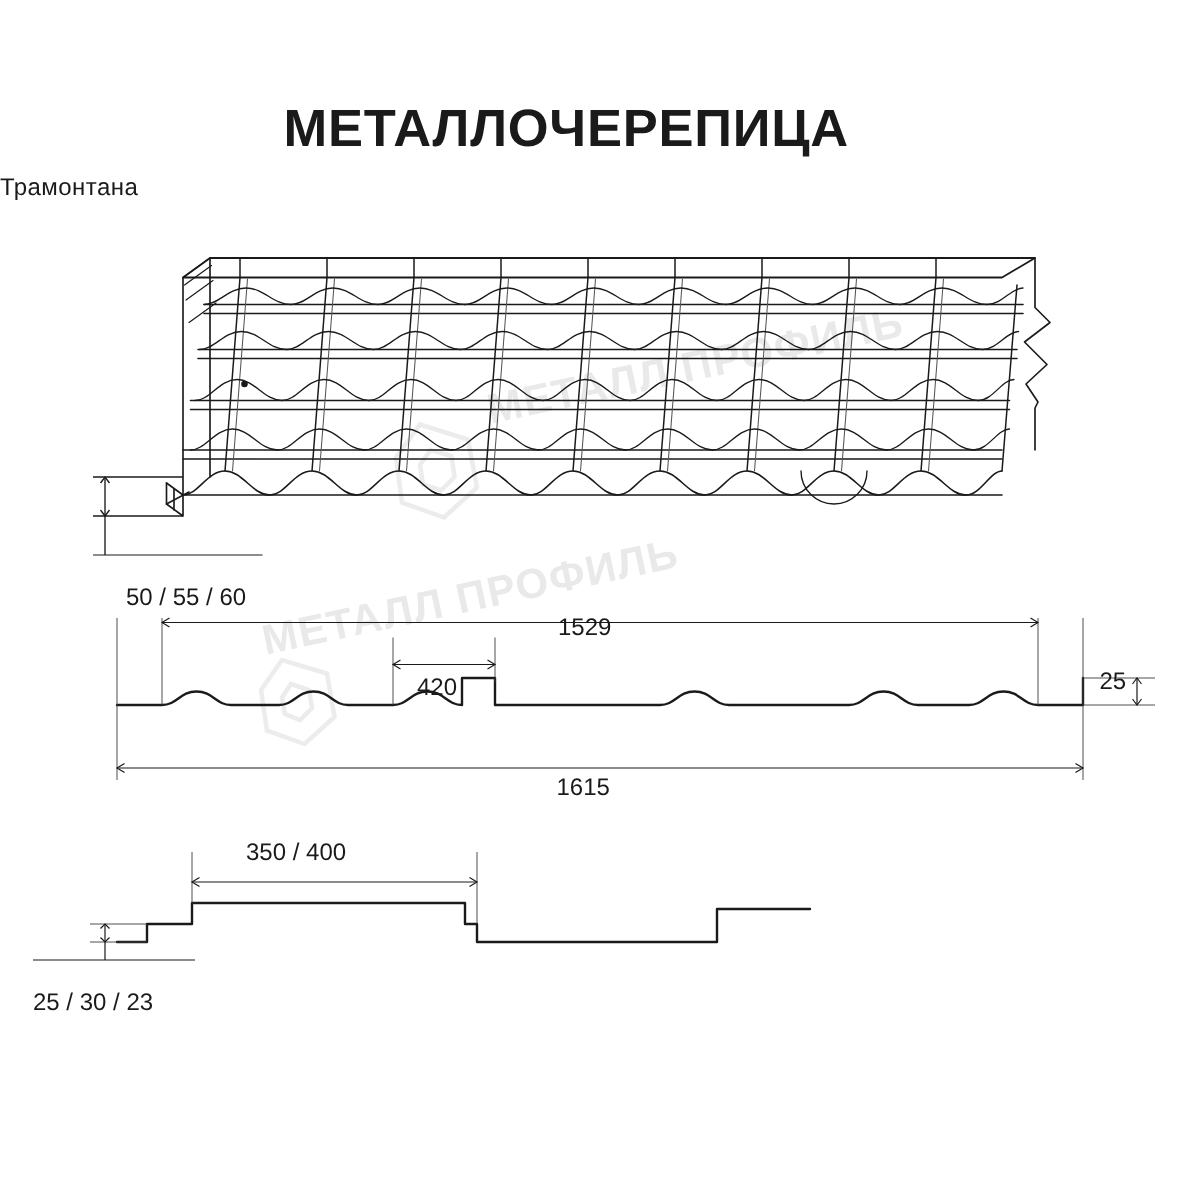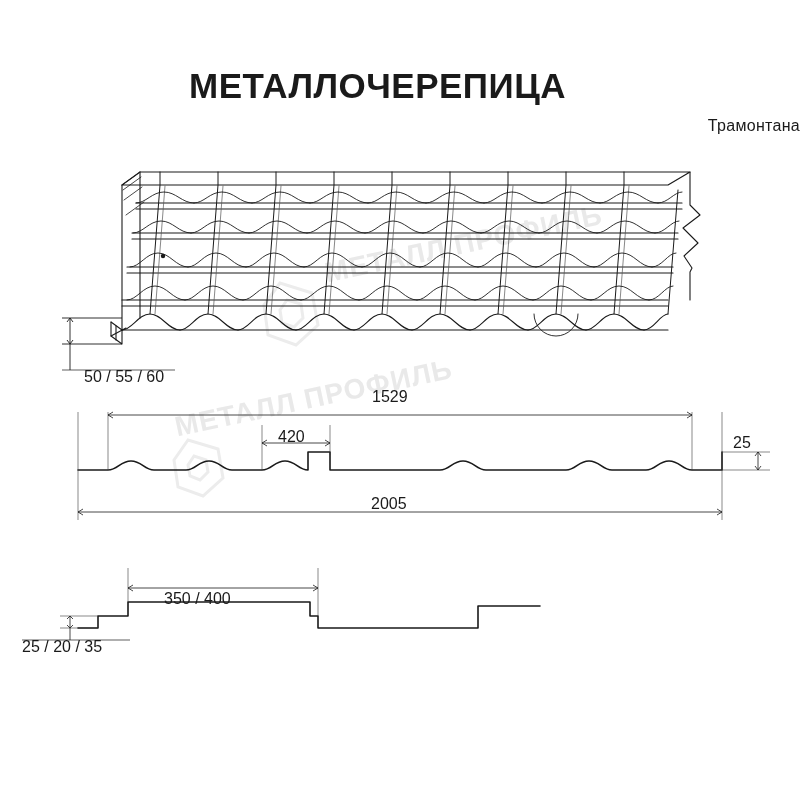--- a/index.html
+++ b/index.html
@@ -32,30 +32,31 @@
     font-weight: bold;
     letter-spacing: 0.5px;
     color: #1a1a1a;
     white-space: nowrap;
   }
   .title-sub {
     position: absolute;
     left: 0;
     top: 117px;
     width: 800px;
-    text-align: right;
+    text-align: left;
     font-size: 16px;
     color: #1a1a1a;
     letter-spacing: 0.3px;
   }
   .dim-label {
     position: absolute;
     font-size: 16px;
     color: #1a1a1a;
     white-space: nowrap;
+    margin-top: 22px;
   }
   .wm {
     position: absolute;
     font-size: 28px;
     font-weight: bold;
     color: #e9e9e9;
     letter-spacing: 1px;
     white-space: nowrap;
     user-select: none;
   }
@@ -304,16 +305,16 @@
     <path d="M67 625 L70 628 L73 625"></path>
     <path d="M70 628 L70 640"></path>
     <path d="M22 640 L130 640" stroke-width="0.7"></path>
   </g>
 
 </svg>
 
 <div class="dim-label" style="left:84px; top:368px;">50 / 55 / 60</div>
 <div class="dim-label" style="left:372px; top:388px;">1529</div>
 <div class="dim-label" style="left:278px; top:428px;">420</div>
-<div class="dim-label" style="left:733px; top:434px;text-align:center;">25</div>
-<div class="dim-label" style="left:371px; top:495px;">2005</div>
-<div class="dim-label" style="left:164px; top:590px;">350 / 400</div>
-<div class="dim-label" style="left:22px; top:638px;">25 / 20 / 35</div>
+<div class="dim-label" style="left:733px; top:424px;text-align:center;">25</div>
+<div class="dim-label" style="left:371px; top:495px;">1615</div>
+<div class="dim-label" style="left:164px; top:538px;">350 / 400</div>
+<div class="dim-label" style="left:22px; top:638px;">25 / 30 / 23</div>
 
 </body></html>

